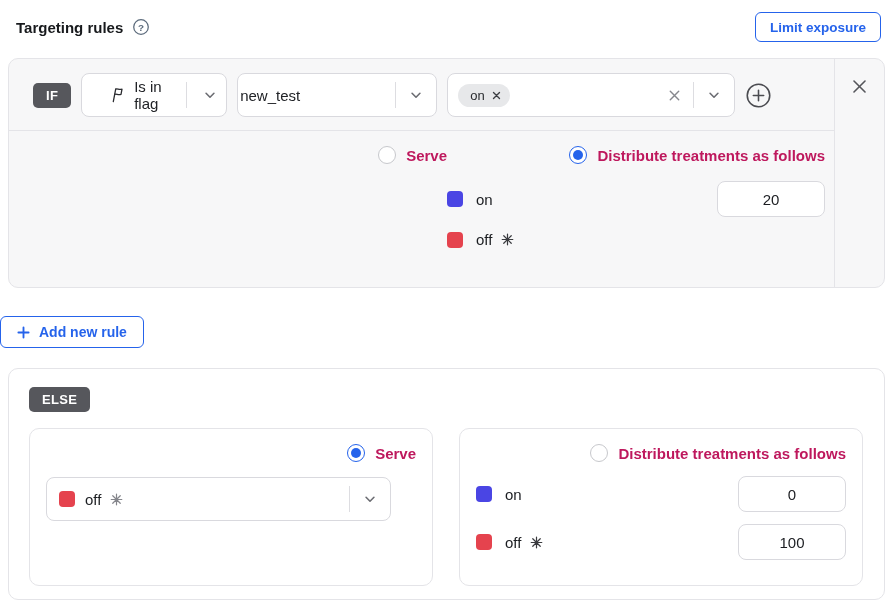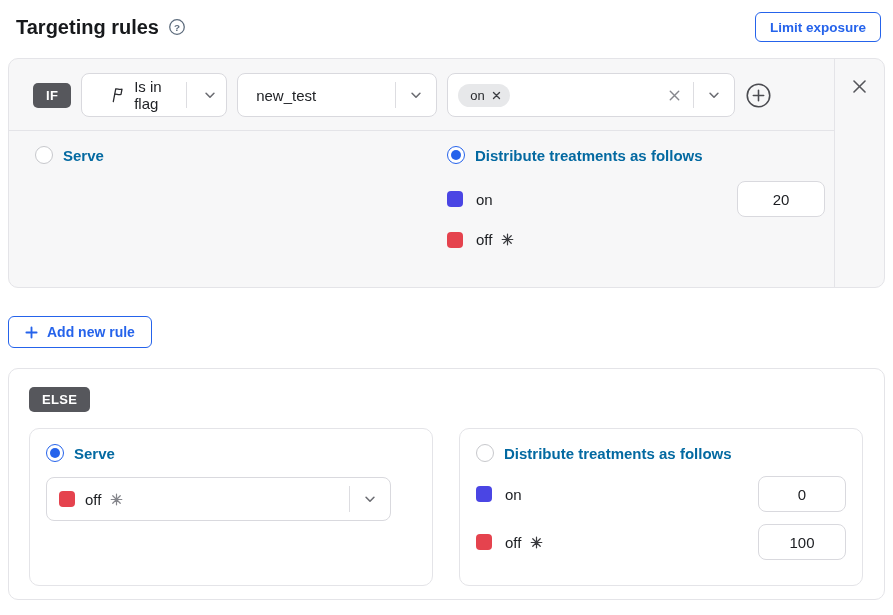--- a/index.html
+++ b/index.html
@@ -4,66 +4,66 @@
 <style>
   * { margin:0; padding:0; box-sizing:border-box; }
   html,body { background:#fff; }
   .page {
     width:893px; height:615px; position:relative; overflow:hidden;
     font-family:"Liberation Sans", sans-serif; color:#1b1d21; background:#fff;
   }
   
   .topbar { display:flex; justify-content:space-between; align-items:center; padding:12px 12px 0 16px; }
   .title-wrap { display:flex; align-items:center; gap:9px; }
-  .page-title { font-size:20px; font-weight:700; color:#17191c; }
+  .page-title { font-size:15px; font-weight:700; color:#17191c; }
   .topbar-actions { display:flex; gap:13px; }
   .btn { height:30px; border-radius:6px; font-family:inherit; font-size:13.5px; display:inline-flex; align-items:center; cursor:pointer; }
   .btn-disabled { background:#e9eaec; color:#9b9da3; border:none; padding:0 15px; font-weight:600; }
   .btn-blue-outline { background:#fff; color:#2563eb; border:1.5px solid #2563eb; padding:0 14px; font-weight:700;margin-left:24px; }
   
   .rule-card {
     margin:16px 8px 0; height:230px; display:flex;
     background:#f7f7f8; border:1px solid #e4e4e8; border-radius:10px; overflow:hidden;
   }
   .rule-main { flex:1; min-width:0; display:flex; flex-direction:column; }
   .rule-header { display:flex; align-items:center; gap:10px; padding:14px 0 13px 24px; border-bottom:1px solid #e4e4e8; }
   .badge {
     display:inline-block; background:#56575c; color:#fff; font-size:13px; font-weight:700;
     border-radius:5px; padding:5px 13px; letter-spacing:.3px;
   }
   .control { background:#fff; border:1px solid #d9d9de; border-radius:8px; height:44px; display:flex; align-items:center; font-size:15px; color:#212327; }
   .dd-sep { width:1px; height:26px; background:#dddde1; margin-left:auto; }
   .dd-caret { width:40px; display:flex; justify-content:center; align-items:center; cursor:pointer; }
   .matcher-select { width:146px; padding-left:28px; gap:8px; cursor:pointer; }
-  .flag-select { width:200px; padding-left:18px; cursor:pointer; }
+  .flag-select { width:200px; padding-left:2px; cursor:pointer; }
   .multi-select { width:288px; padding-left:10px; }
   .tag-pill { display:inline-flex; align-items:center; gap:7px; background:#e7e8ea; border-radius:999px; padding:4px 9px 4px 12px; font-size:13px; color:#2a2c30; }
   .multi-clear { margin-left:auto; width:30px; display:flex; justify-content:center; cursor:pointer; }
   .icon-btn { background:none; border:none; display:flex; align-items:center; justify-content:center; cursor:pointer; padding:0; }
   .rule-close-col { width:50px; border-left:1px solid #e4e4e8; display:flex; justify-content:center; align-items:flex-start; padding-top:19px; }
   
   .rule-body { display:flex; padding:15px 0 0 26px; }
   .serve-col { width:412px; }
   .dist-col { width:378px; }
-  .radio-row { display:flex; align-items:center; gap:10px; font-size:15px; font-weight:600; color:#0369a1; cursor:pointer; }
+  .radio-row { display:flex; align-items:center; gap:10px; font-size:15px; font-weight:600; color:#be185d; cursor:pointer;justify-content:flex-end; }
   .radio { width:18px; height:18px; border-radius:50%; border:1.5px solid #c7c8cc; background:#fff; flex:0 0 18px; position:relative; }
   .radio.checked { border-color:#2563eb; }
   .radio.checked::after { content:""; position:absolute; inset:3px; border-radius:50%; background:#2563eb; }
   .dist-row { display:flex; align-items:center; margin-top:14px; }
   .swatch { width:16px; height:16px; border-radius:4px; flex:0 0 16px; }
   .swatch-on { background:#4a45e4; }
   .swatch-off { background:#e5434e; }
   .treat-name { font-size:15px; margin-left:13px; color:#1b1d21; }
   .default-star { margin-left:9px; display:flex; }
   .pct-input {
-    margin-left:auto; width:88px; height:36px; background:#fff; border:1px solid #d9d9de; border-radius:8px;
+    margin-left:auto; width:108px; height:36px; background:#fff; border:1px solid #d9d9de; border-radius:8px;
     text-align:center; font-size:15px; font-family:inherit; color:#1b1d21;
   }
   
-  .add-rule-btn { margin:28px 0 0 8px; height:32px; gap:9px; padding:0 16px; font-size:14px; }
+  .add-rule-btn { margin:28px 0 0 0; height:32px; gap:9px; padding:0 16px; font-size:14px; }
   
   .else-card { margin:20px 8px 0; height:232px; background:#fff; border:1px solid #e4e4e8; border-radius:10px; padding:18px 20px; }
   .else-panels { display:flex; gap:26px; margin-top:16px; }
   .panel { width:404px; height:158px; background:#fff; border:1px solid #e4e4e8; border-radius:10px; padding:15px 16px; }
   .serve-select { width:345px; margin-top:15px; padding-left:12px; }
   .panel .dist-row:first-of-type { margin-top:13px; }
 </style>
 </head>
 <body>
 

